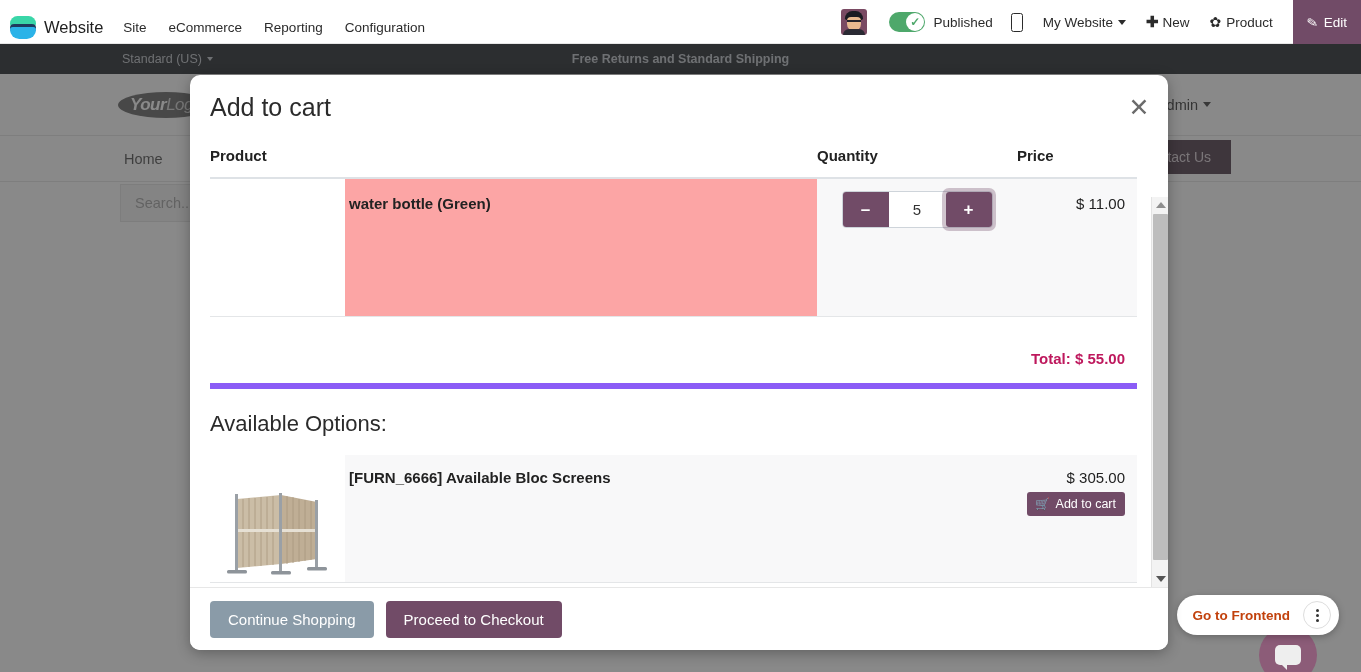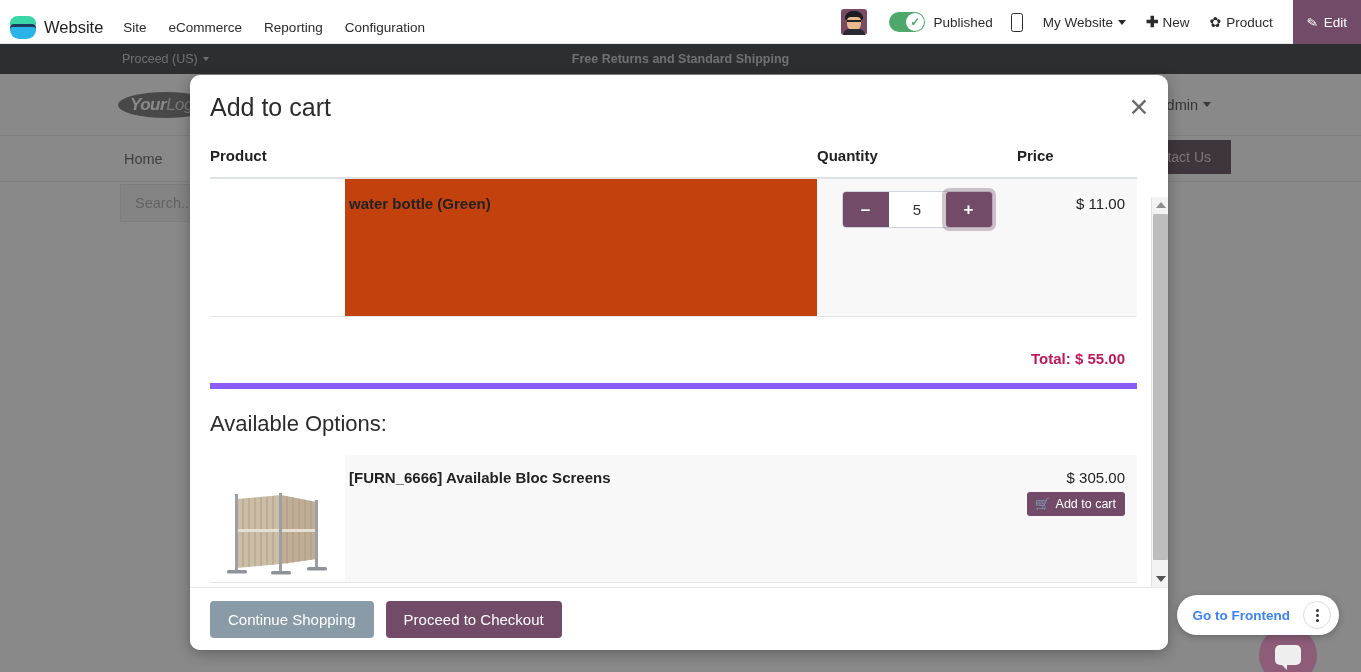--- a/index.html
+++ b/index.html
@@ -146,21 +146,21 @@
   }
 
   
   .frontend-pill {
     position:absolute; right:22px; bottom:37px; z-index:40;
     height:40px; background:#fff; border-radius:20px;
     display:flex; align-items:center; padding: 0 5px 0 0;
     box-shadow: 0 2px 7px rgba(0,0,0,0.25);
   }
   .frontend-pill .lbl {
-    font-size:13.5px; color:#3b82f6; font-weight:bold;
+    font-size:13.5px; color:#c2410c; font-weight:bold;
     padding: 0 13px 0 16px; white-space:nowrap; cursor:pointer;text-align:right;
   }
   .kebab {
     width:28px; height:28px; border:1px solid #ddd; border-radius:50%;
     display:flex; flex-direction:column; align-items:center; justify-content:center;
     cursor:pointer; margin-right:3px;
   }
   .kebab i { width:3px;height:3px;background:#333;border-radius:50%;margin:1px 0; display:block;}
   .chat-fab {
     position:absolute; right:44px; bottom:-12px; z-index:39;
@@ -206,21 +206,21 @@
     font-size:15px; color:#222; font-weight:bold; text-align:left;
     padding: 8px 0 13px 0; border-bottom:2px solid #dee2e6;
   }
   th.qty-h { text-align:center; width: 200px;}
   th.price-h { text-align:right; width: 120px; padding-right:12px;}
   table.cart td {
     border-bottom:1px solid #e4e6e8; vertical-align: top;
     padding-top: 16px;
   }
   td.img-c { width: 135px; height:138px; background:#fff;}
-  td.name-c { background:#c2410c; font-size:15px; font-weight:bold; color:#222;
+  td.name-c { background:#fca5a5; font-size:15px; font-weight:bold; color:#222;
               padding-left:4px;}
   td.qty-c { background:#f8f8f9; text-align:center; vertical-align: top;}
   td.price-c { background:#f8f8f9; text-align:right; font-size:15px; color:#222;
                padding-right:12px; white-space:nowrap;}
 
   .stepper {
     display:inline-flex; align-items:stretch; height:37px;
     border:1px solid #ced4da; border-radius:4px; overflow:visible;
     background:#fff; margin-top:-4px;
   }
@@ -300,21 +300,21 @@
     background:#bdbdbd; border-radius:1px; cursor:pointer;
   }
 </style>
 </head>
 <body>
 
 <div class="site">
 
   <div class="topbanner">
     <div class="lang-sel">
-      <span>Proceed (US)</span>
+      <span>Standard (US)</span>
       <span class="lang-caret"></span>
     </div>
     <div class="banner-center">Free Returns and Standard Shipping</div>
   </div>
 
   <div class="site-header">
     <div class="yourlogo">
       <span class="ell"></span>
       <span class="txt"><span>Your</span><span class="light">Logo</span></span>
     </div>

